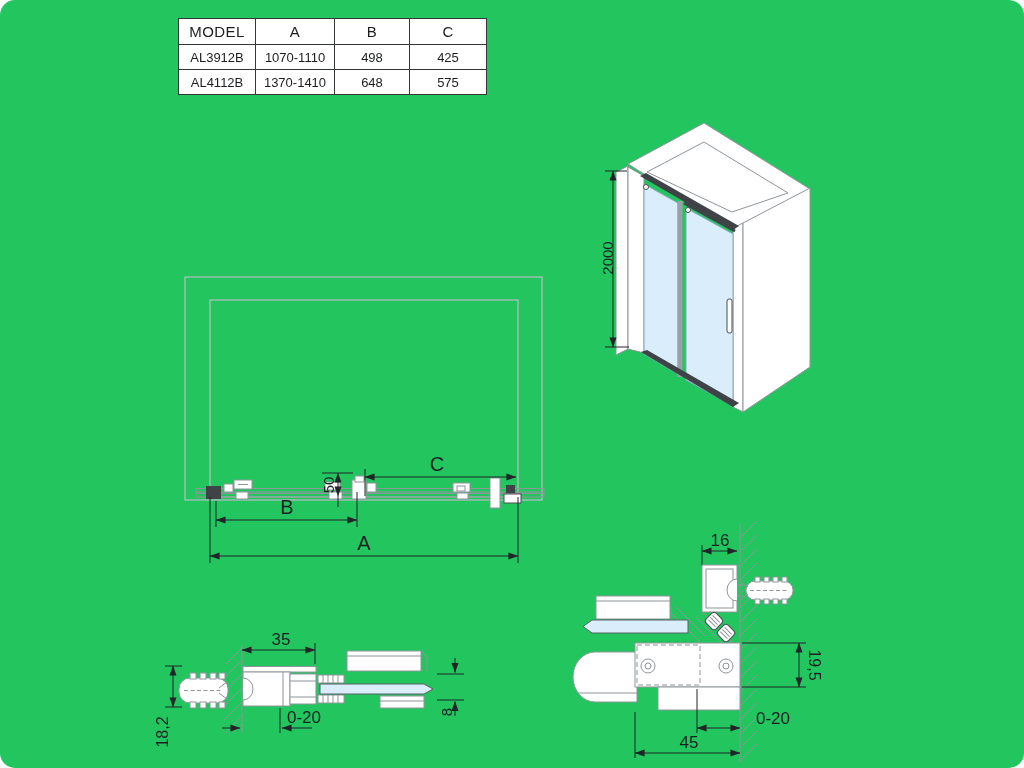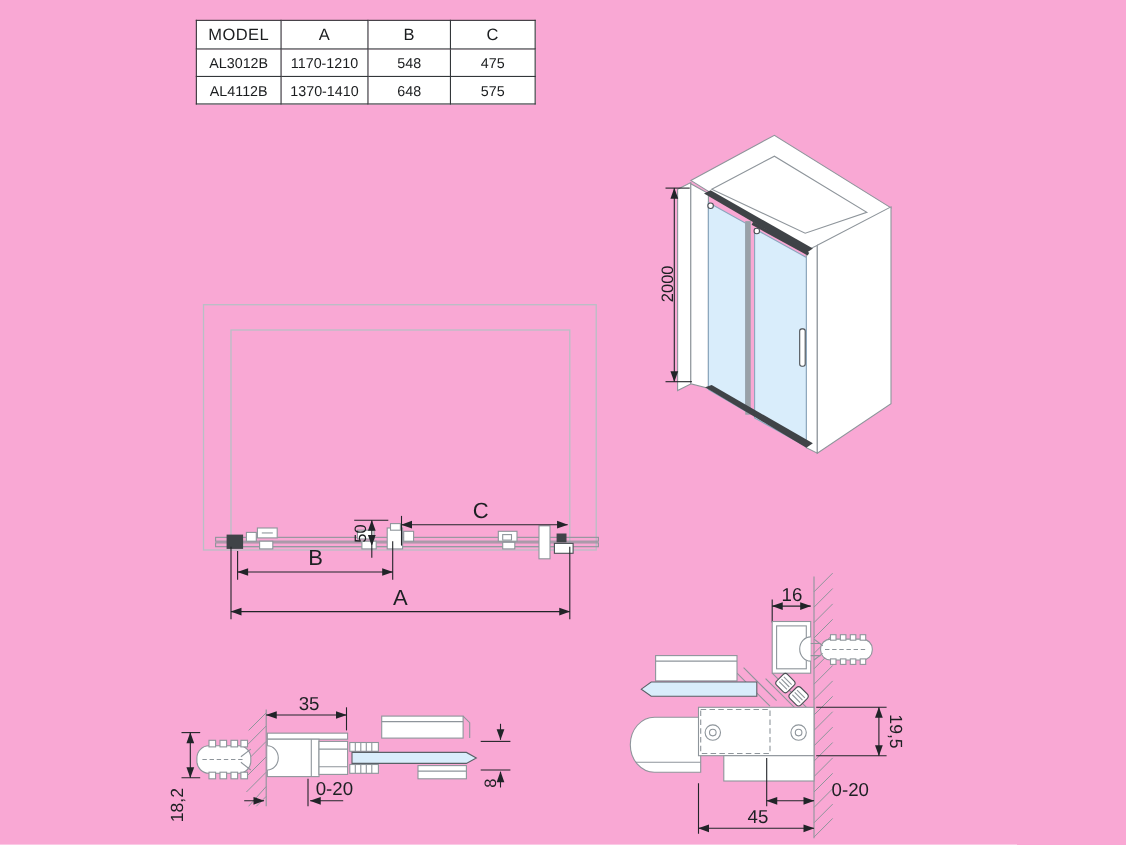--- a/index.html
+++ b/index.html
@@ -1,17 +1,17 @@
 <!DOCTYPE html>
 <html><head>
 <meta charset="utf-8">
 <style>
   html,body{margin:0;padding:0;background:#ffffff;}
-  .canvas{position:relative;width:1024px;height:768px;background:#f9a8d4;
-          font-family:"Liberation Sans",sans-serif;overflow:hidden;}
+  .canvas{position:relative;width:1024px;height:768px;background:#22c55e;
+          font-family:"Liberation Sans",sans-serif;overflow:hidden;border-radius:15px;}
   table.spec{position:absolute;left:178px;top:18px;border-collapse:collapse;table-layout:fixed;}
   table.spec th,table.spec td{border:1px solid #33373a;text-align:center;vertical-align:middle;
           color:#1b1d1f;background:#ffffff;padding:0;}
   table.spec th{height:25px;font-size:15px;font-weight:400;letter-spacing:.4px;}
   table.spec td{height:24px;font-size:13px;}
   table.spec .c-model{width:76px;}
   table.spec .c-a{width:78px;}
   table.spec .c-b{width:74px;}
   table.spec .c-c{width:76px;}
   svg.drawing{position:absolute;left:0;top:0;}
@@ -36,24 +36,24 @@
     <thead>
       <tr>
         <th class="c-model">MODEL</th>
         <th class="c-a">A</th>
         <th class="c-b">B</th>
         <th class="c-c">C</th>
       </tr>
     </thead>
     <tbody>
       <tr>
-        <td>AL3012B</td>
-        <td>1170-1210</td>
-        <td>548</td>
-        <td>475</td>
+        <td>AL3912B</td>
+        <td>1070-1110</td>
+        <td>498</td>
+        <td>425</td>
       </tr>
       <tr>
         <td>AL4112B</td>
         <td>1370-1410</td>
         <td>648</td>
         <td>575</td>
       </tr>
     </tbody>
   </table>
 

